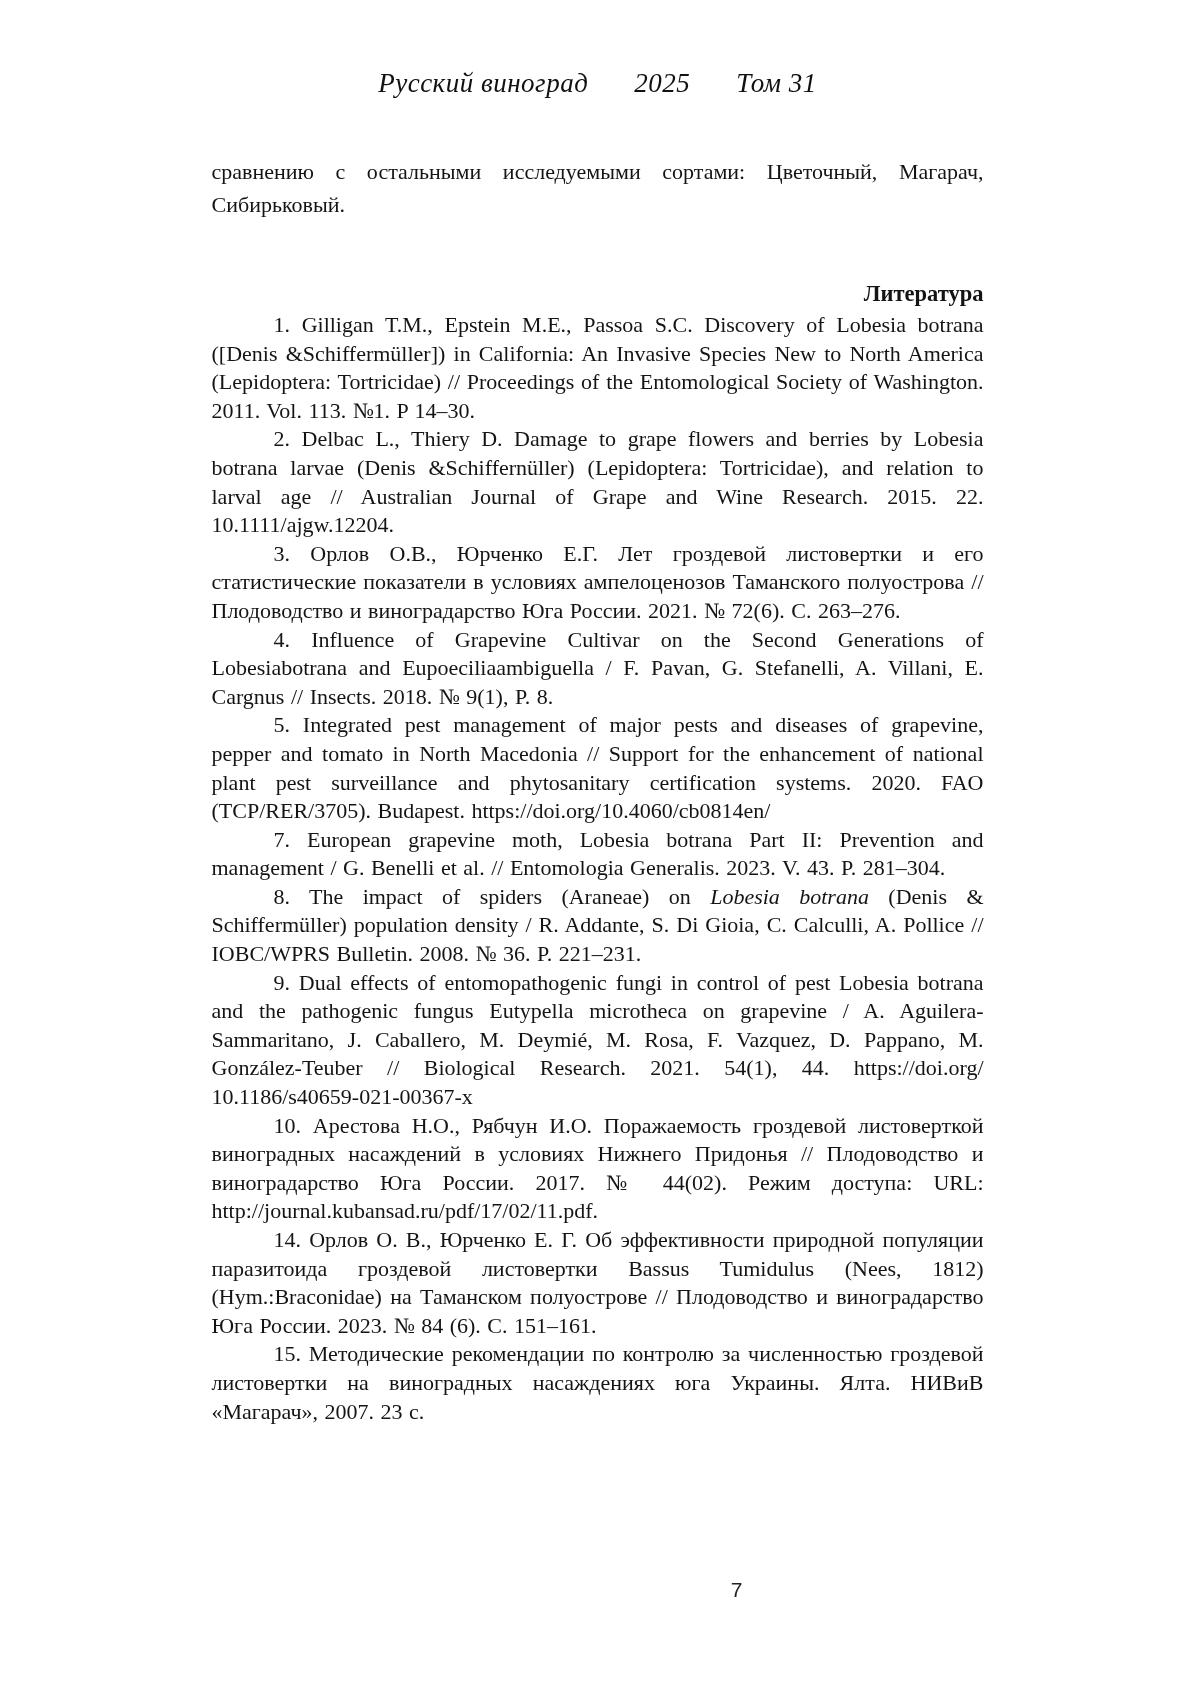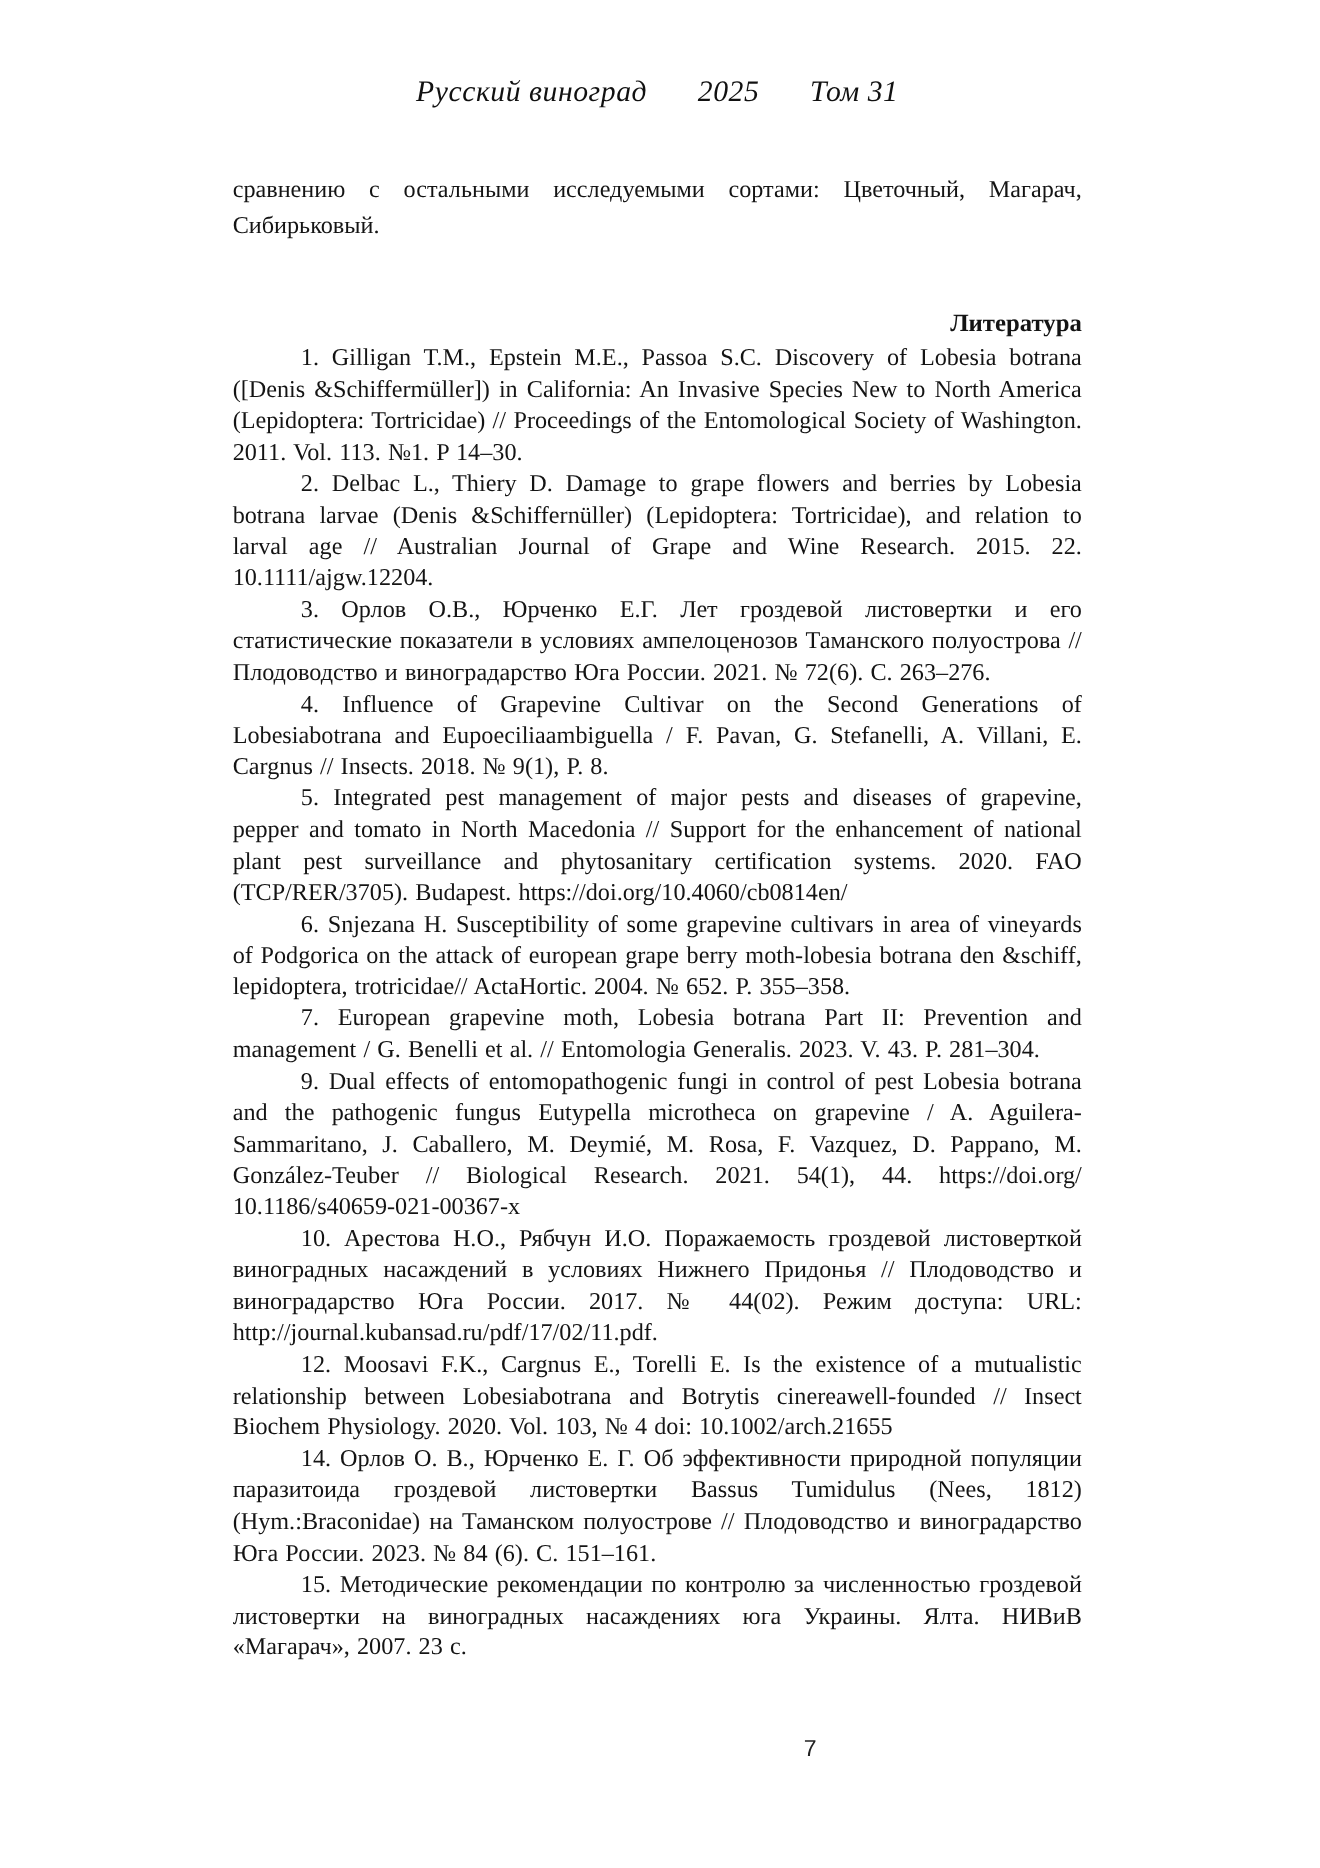--- a/index.html
+++ b/index.html
@@ -84,24 +84,23 @@
   <p class="intro">сравнению с остальными исследуемыми сортами: Цветочный, Магарач, Сибирьковый.</p>
 
   <h2 class="section-title">Литература</h2>
 
   <div class="references">
       <p class="ref"><span>1. Gilligan T.M., Epstein M.E., Passoa S.C. Discovery of Lobesia botrana ([Denis &amp;Schiffermüller]) in California: An Invasive Species New to North America (Lepidoptera: Tortricidae) // Proceedings of the Entomological Society of Washington. 2011. Vol. 113. №1. P 14–30.</span></p>
       <p class="ref"><span>2. Delbac L., Thiery D. Damage to grape flowers and berries by Lobesia botrana larvae (Denis &amp;Schiffernüller) (Lepidoptera: Tortricidae), and relation to larval age // Australian Journal of Grape and Wine Research. 2015. 22. 10.1111/ajgw.12204.</span></p>
       <p class="ref"><span>3. Орлов О.В., Юрченко Е.Г. Лет гроздевой листовертки и его статистические показатели в условиях ампелоценозов Таманского полуострова // Плодоводство и виноградарство Юга России. 2021. № 72(6). С. 263–276.</span></p>
       <p class="ref"><span>4. Influence of Grapevine Cultivar on the Second Generations of Lobesiabotrana and Eupoeciliaambiguella / F. Pavan, G. Stefanelli, A. Villani, E. Cargnus // Insects. 2018. № 9(1), P. 8.</span></p>
       <p class="ref"><span>5. Integrated pest management of major pests and diseases of grapevine, pepper and tomato in North Macedonia // Support for the enhancement of national plant pest surveillance and phytosanitary certification systems. 2020. FAO (TCP/RER/3705). Budapest. https://doi.org/10.4060/cb0814en/</span></p>
-      <p class="ref"><span>6. Snjezana H. Susceptibility of some grapevine cultivars in area of vineyards of Podgorica on the attack of european grape berry moth-lobesia botrana den &amp;schiff, lepidoptera, trotricidae// ActaHortic. 2004. № 652. P. 355–358.</span></p>
       <p class="ref"><span>7. European grapevine moth, Lobesia botrana Part II: Prevention and management / G. Benelli et al. // Entomologia Generalis. 2023. V. 43. P. 281–304.</span></p>
+      <p class="ref"><span>8. The impact of spiders (Araneae) on </span><span class="it">Lobesia botrana</span><span> (Denis &amp; Schiffermüller) population density / R. Addante, S. Di Gioia, C. Calculli, A. Pollice // IOBC/WPRS Bulletin. 2008. № 36. P. 221–231.</span></p>
       <p class="ref"><span>9. Dual effects of entomopathogenic fungi in control of pest Lobesia botrana and the pathogenic fungus Eutypella microtheca on grapevine / A. Aguilera-Sammaritano, J. Caballero, M. Deymié, M. Rosa, F. Vazquez, D. Pappano, M. González-Teuber // Biological Research. 2021. 54(1), 44. https://doi.org/ 10.1186/s40659-021-00367-x</span></p>
       <p class="ref"><span>10. Арестова Н.О., Рябчун И.О. Поражаемость гроздевой листоверткой виноградных насаждений в условиях Нижнего Придонья // Плодоводство и виноградарство Юга России. 2017. № 44(02). Режим доступа: URL: http://journal.kubansad.ru/pdf/17/02/11.pdf.</span></p>
-      <p class="ref"><span>12. Moosavi F.K., Cargnus E., Torelli E. Is the existence of a mutualistic relationship between Lobesiabotrana and Botrytis cinereawell-founded // Insect Biochem Physiology. 2020. Vol. 103, № 4 doi: 10.1002/arch.21655</span></p>
       <p class="ref"><span>14. Орлов О. В., Юрченко Е. Г. Об эффективности природной популяции паразитоида гроздевой листовертки Bassus Tumidulus (Nees, 1812) (Hym.:Braconidae) на Таманском полуострове // Плодоводство и виноградарство Юга России. 2023. № 84 (6). С. 151–161.</span></p>
       <p class="ref"><span>15. Методические рекомендации по контролю за численностью гроздевой листовертки на виноградных насаждениях юга Украины. Ялта. НИВиВ «Магарач», 2007. 23 с.</span></p>
     </div>
 
   <div class="page-number">7</div>
 
 </div>
 
 </body></html>

